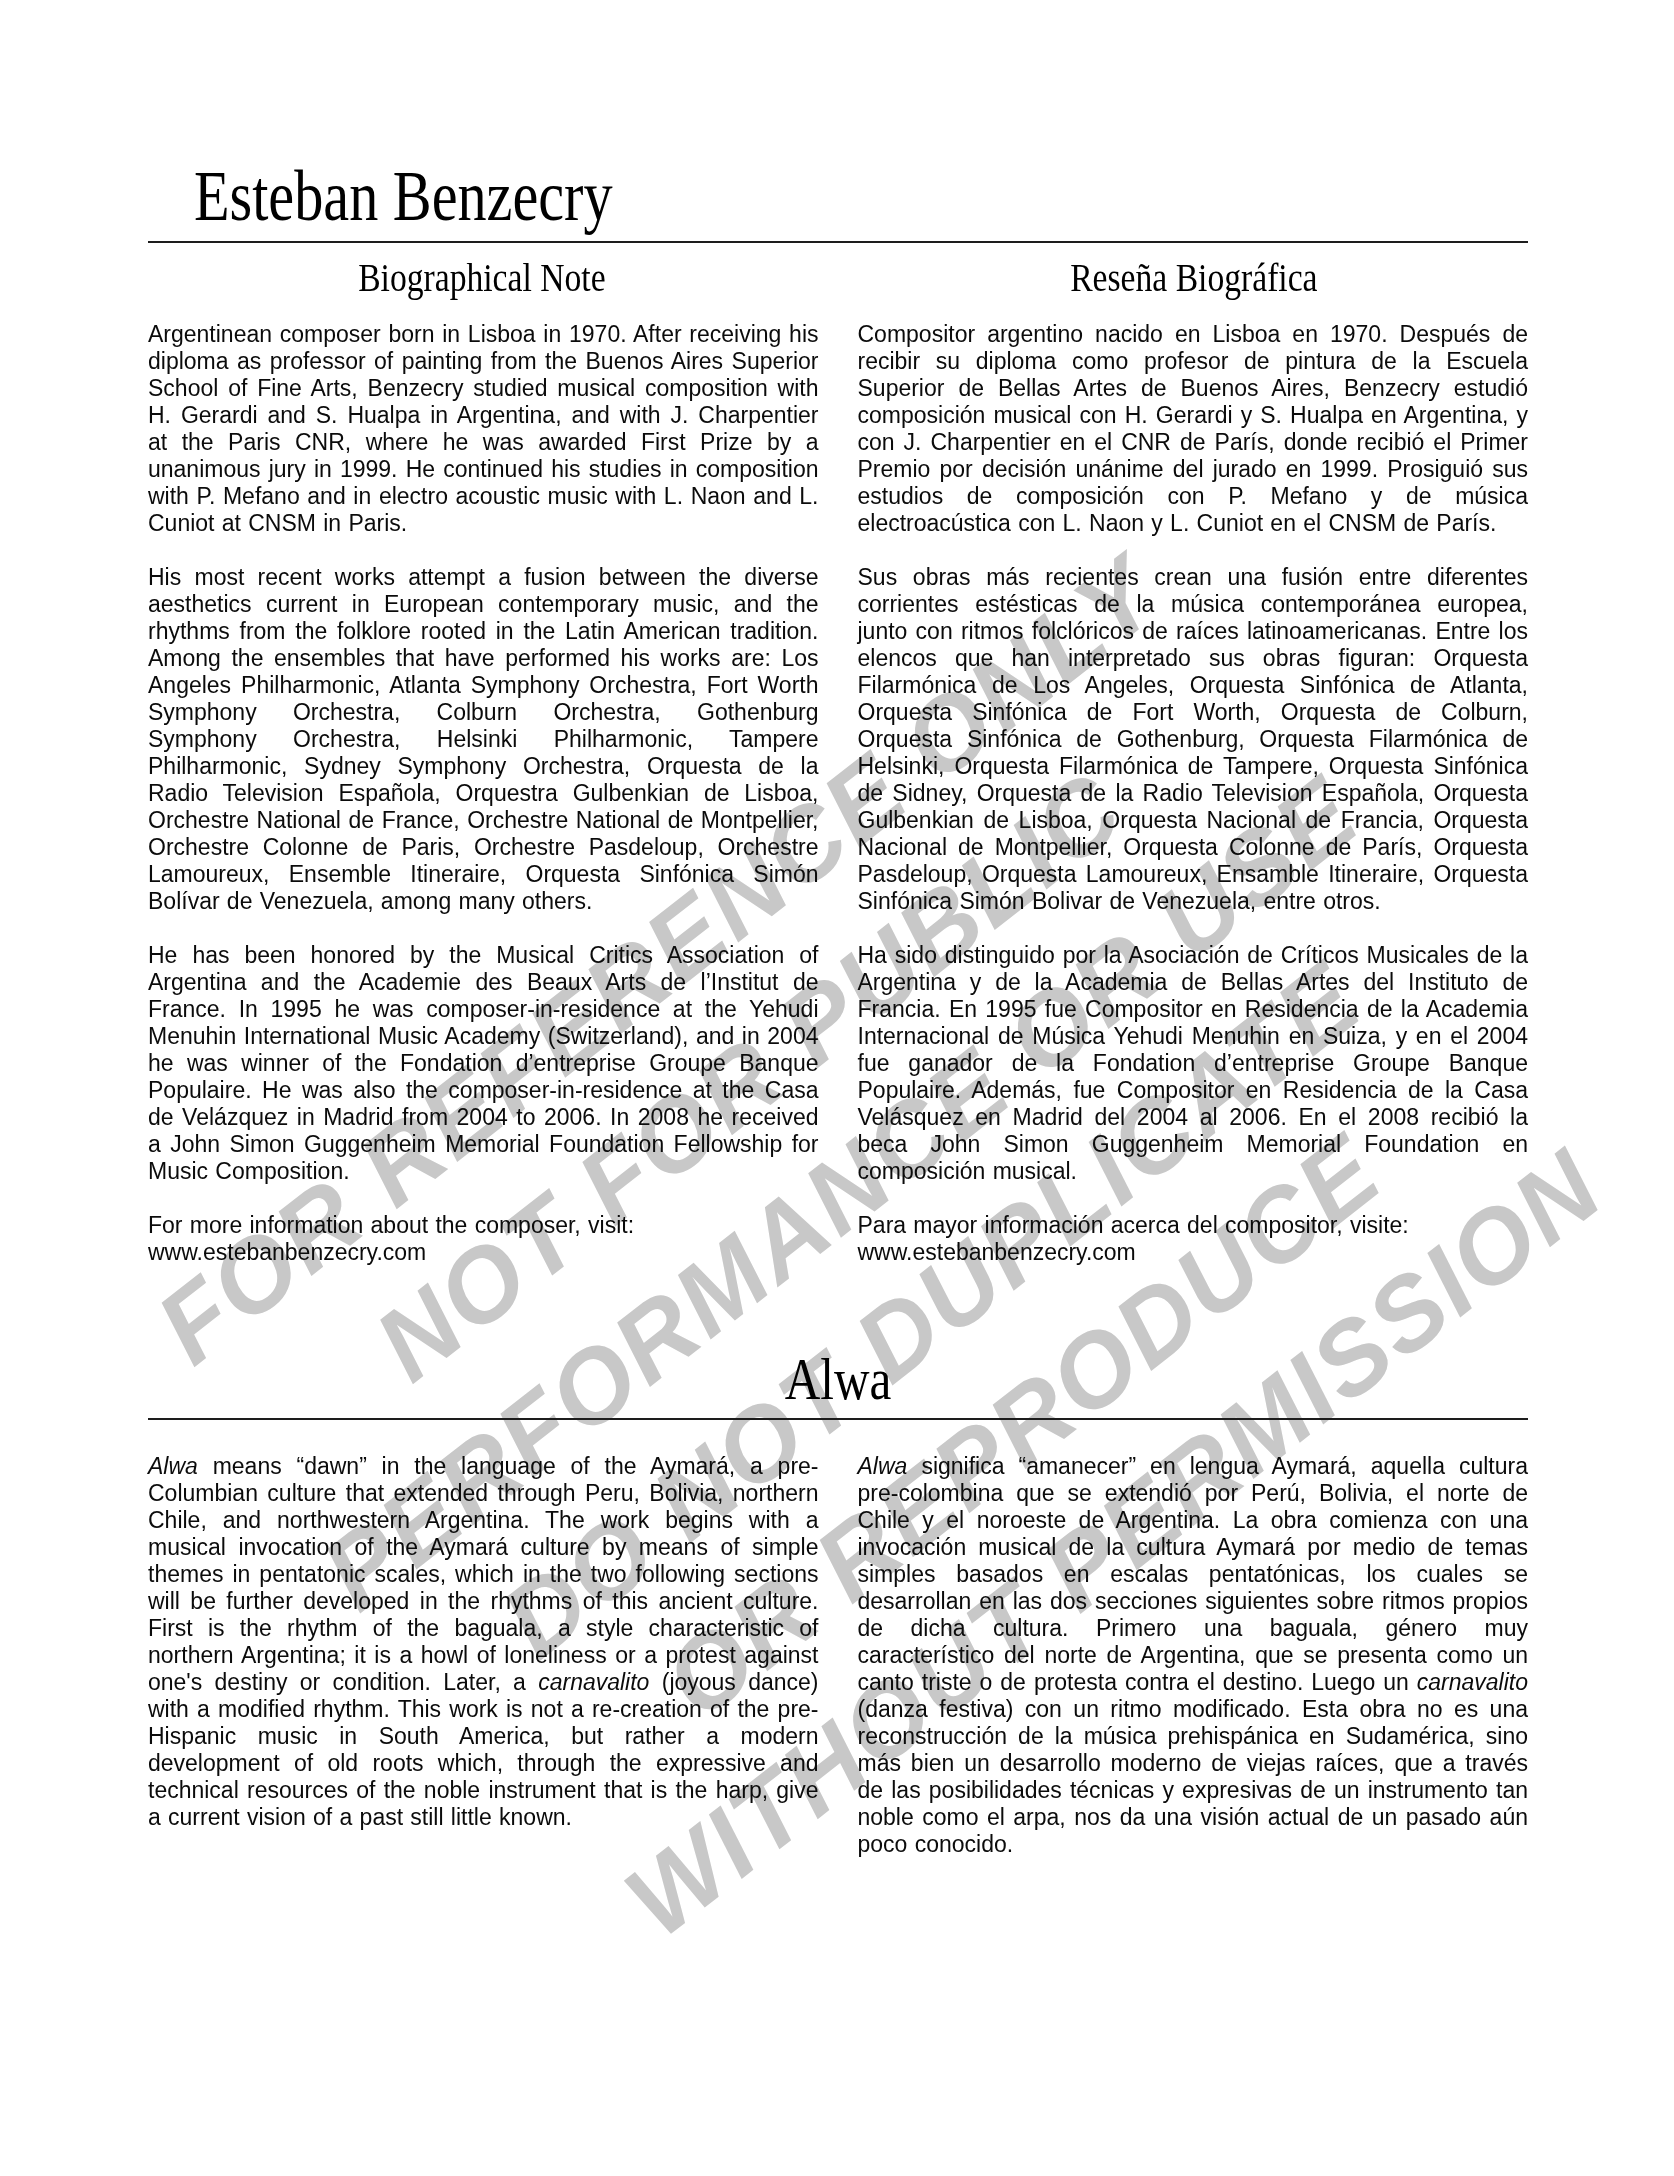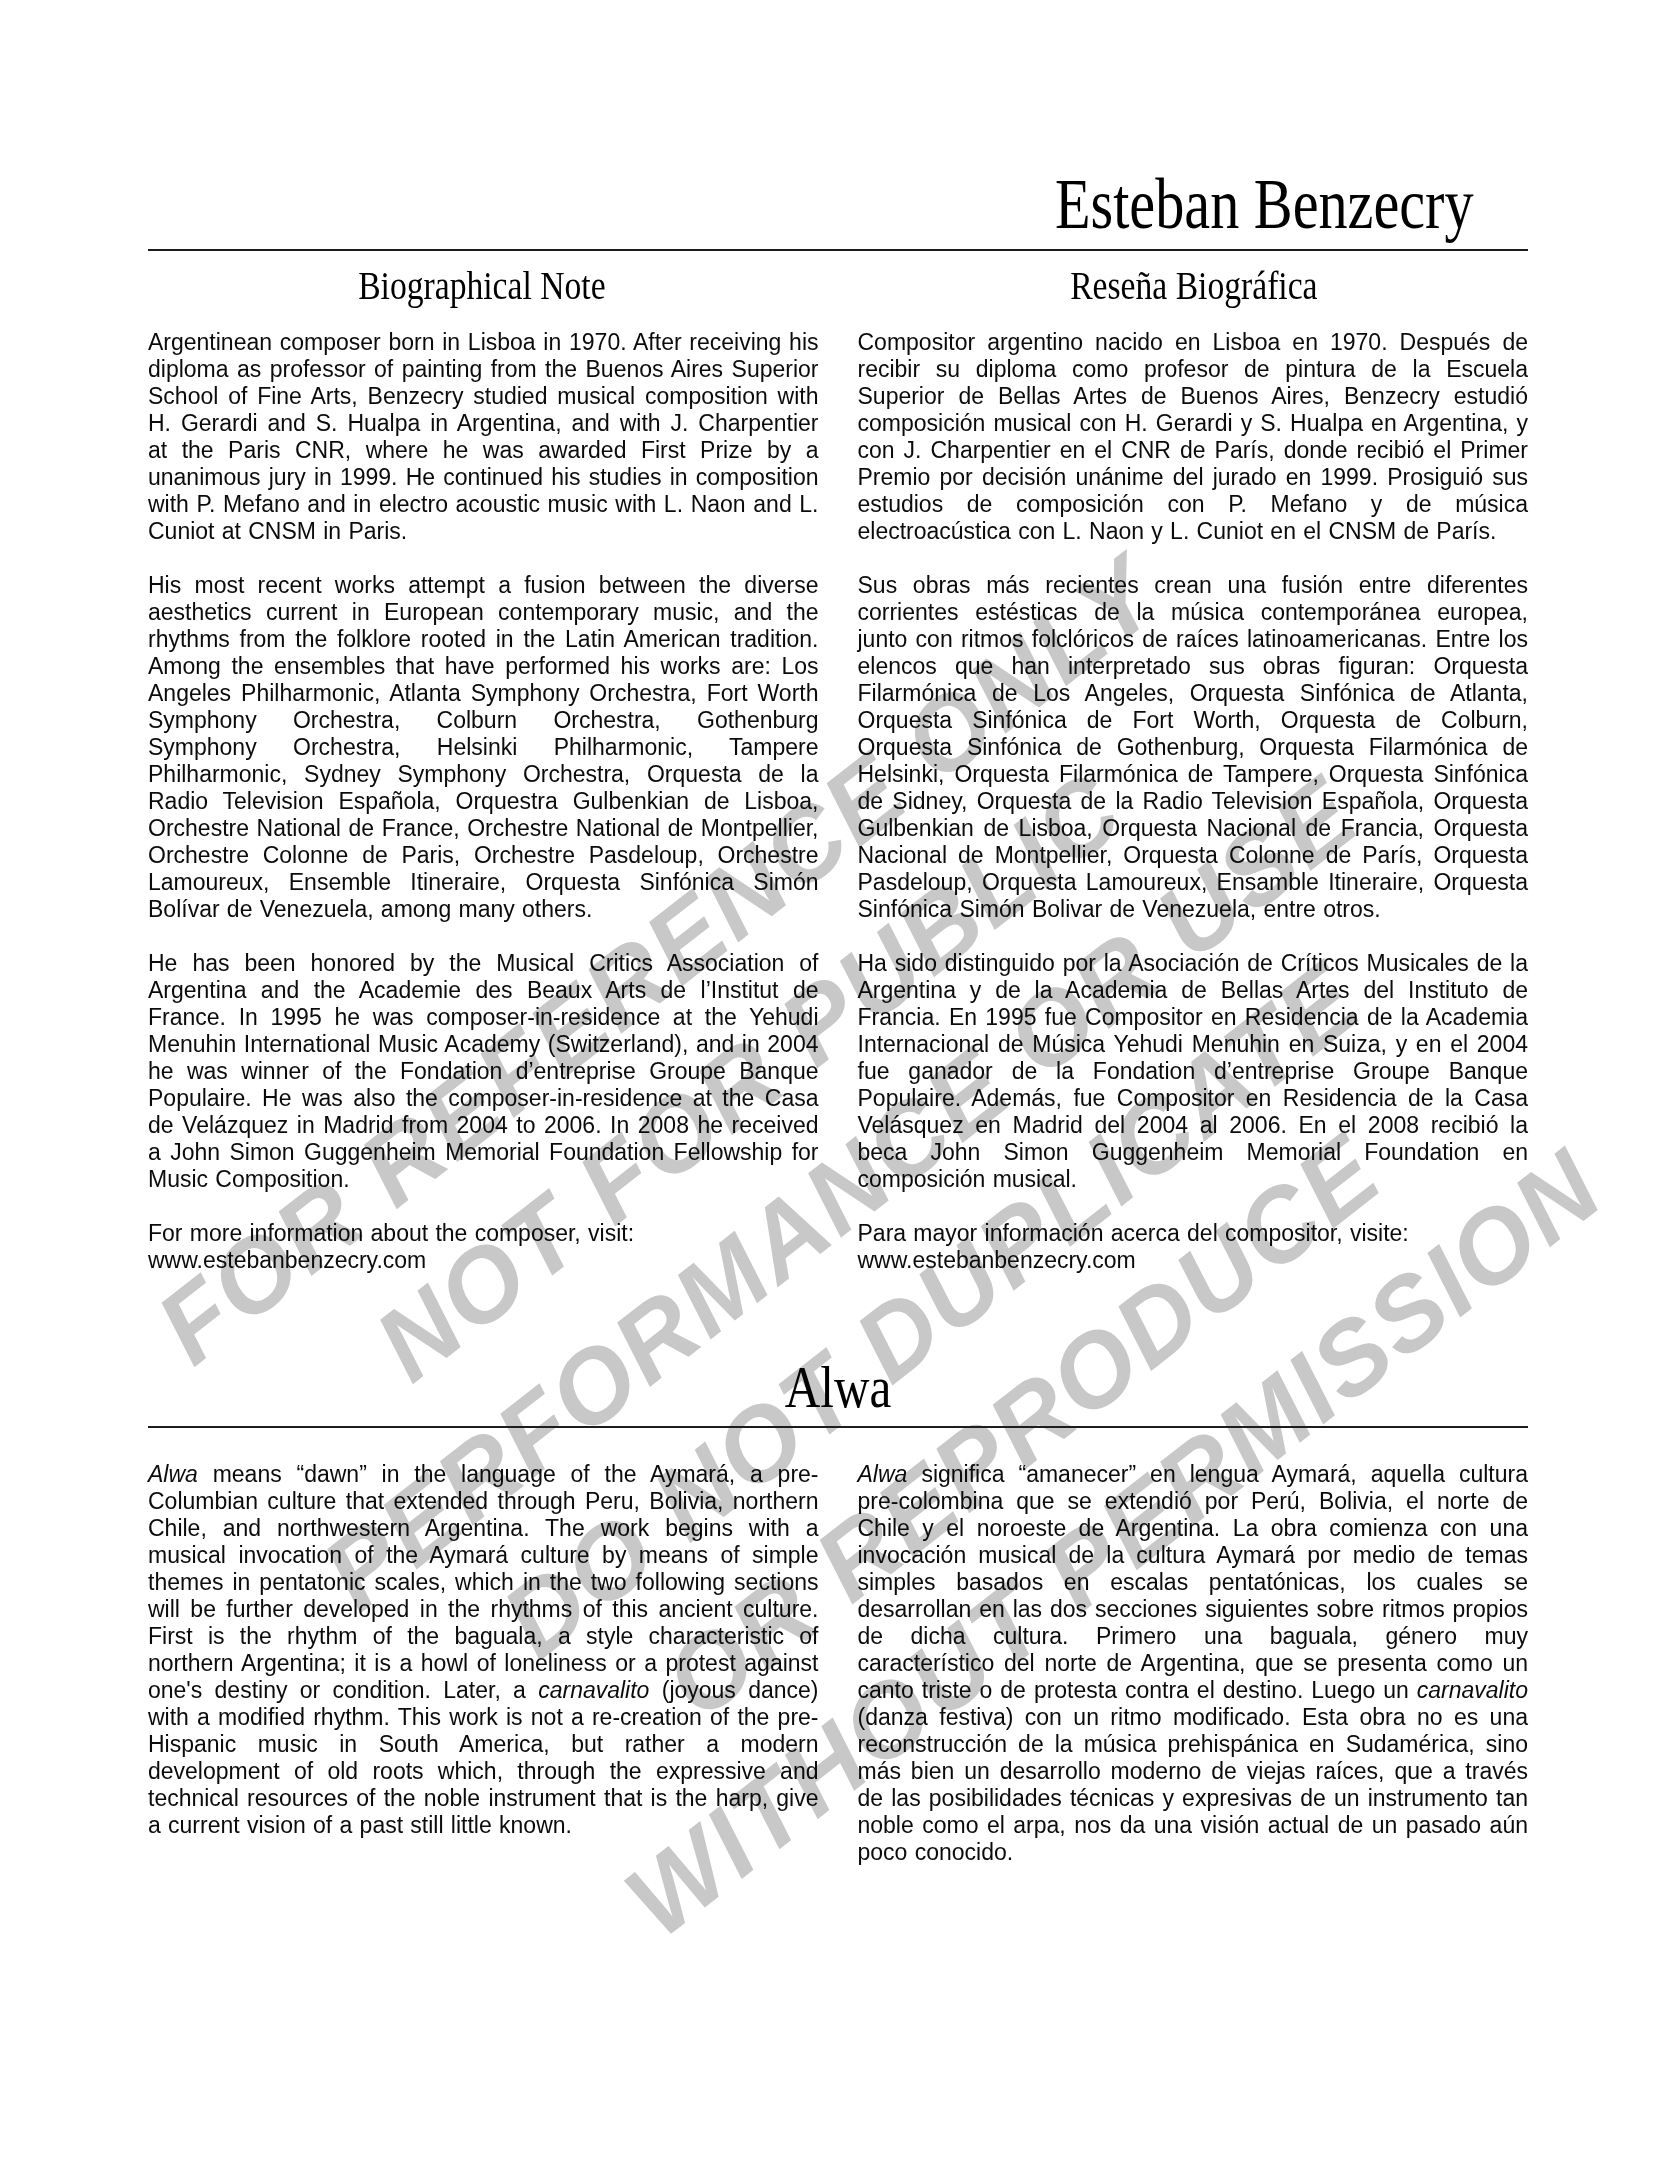--- a/index.html
+++ b/index.html
@@ -34,23 +34,23 @@
     pointer-events: none;
   }
 
   .content {
     position: relative;
     z-index: 1;
     padding: 0 146px 0 148px;
   }
 
   .main-title {
-    margin: 8px;
+    margin: 0;
     padding-top: 160px;
-    text-align: right;
+    text-align: left;
     font-family: "Liberation Serif", serif;
     font-weight: normal;
     font-size: 71px;
     line-height: 1.02;
     color: #000;
   }
   .work-title {
     margin: 0;
     padding-top: 83px;
     text-align: center;

